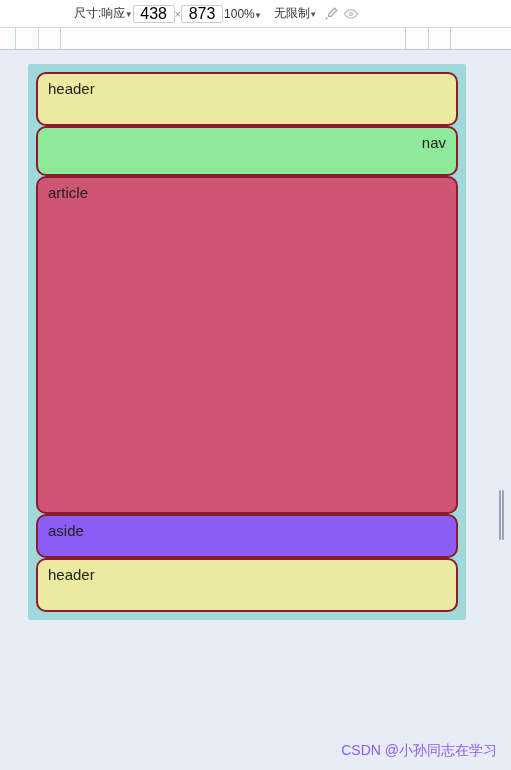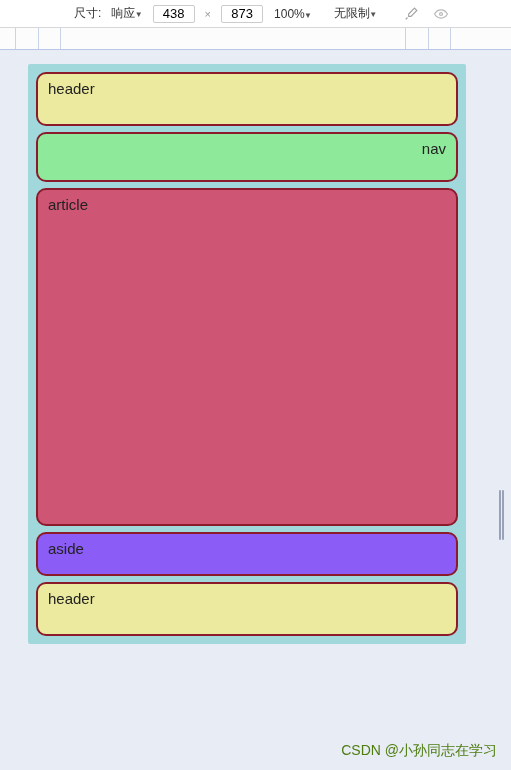--- a/index.html
+++ b/index.html
@@ -19,33 +19,33 @@
     
     .devtools-bar {
       height: 28px;
       background: #ffffff;
       border-bottom: 1px solid #d8d8d8;
       display: flex;
       align-items: center;
       font-size: 12px;
       color: #333;
       padding: 0 4px;
-      gap: 10px;
+      gap: 0;
       white-space: nowrap;
     }
     .devtools-bar .label {
       padding-left: 70px;
     }
     .devtools-bar .dim-input {
       width: 42px;
       height: 18px;
       border: 1px solid #ccc;
       border-radius: 2px;
       text-align: center;
-      font-size: 13px;
+      font-size: 16px;
       background: #fff;
     }
     .devtools-bar .times {
       color: #999;
       font-size: 11px;
     }
     .devtools-bar .dropdown-indicator {
       font-size: 8px;
       color: #555;
       margin-left: -4px;
@@ -92,21 +92,20 @@
       position: relative;
       height: calc(100% - 50px);
     }
     
     .device-frame {
       width: 438px;
       background: #a0d8dc;
       padding: 8px;
       display: flex;
       flex-direction: column;
-      gap: 6px;
       border-radius: 2px;
     }
     
     .layout-box {
       border: 2px solid #8b1a2b;
       border-radius: 10px;
       padding: 6px 10px 26px 10px;
       font-size: 15px;
       color: #222;
     }
@@ -147,21 +146,21 @@
       background: #9aa2b8;
       border-radius: 1px;
     }
 
     
     .watermark {
       position: absolute;
       bottom: 10px;
       right: 14px;
       font-size: 14px;
-      color: #4d7c0f;
+      color: #8b5cf6;
       font-family: "Microsoft YaHei", sans-serif;
     }
   </style>
 </head>
 <body>
 
 <div class="devtools-bar">
   <span class="label">尺寸:</span>
   <span>
     <span>响应</span>

